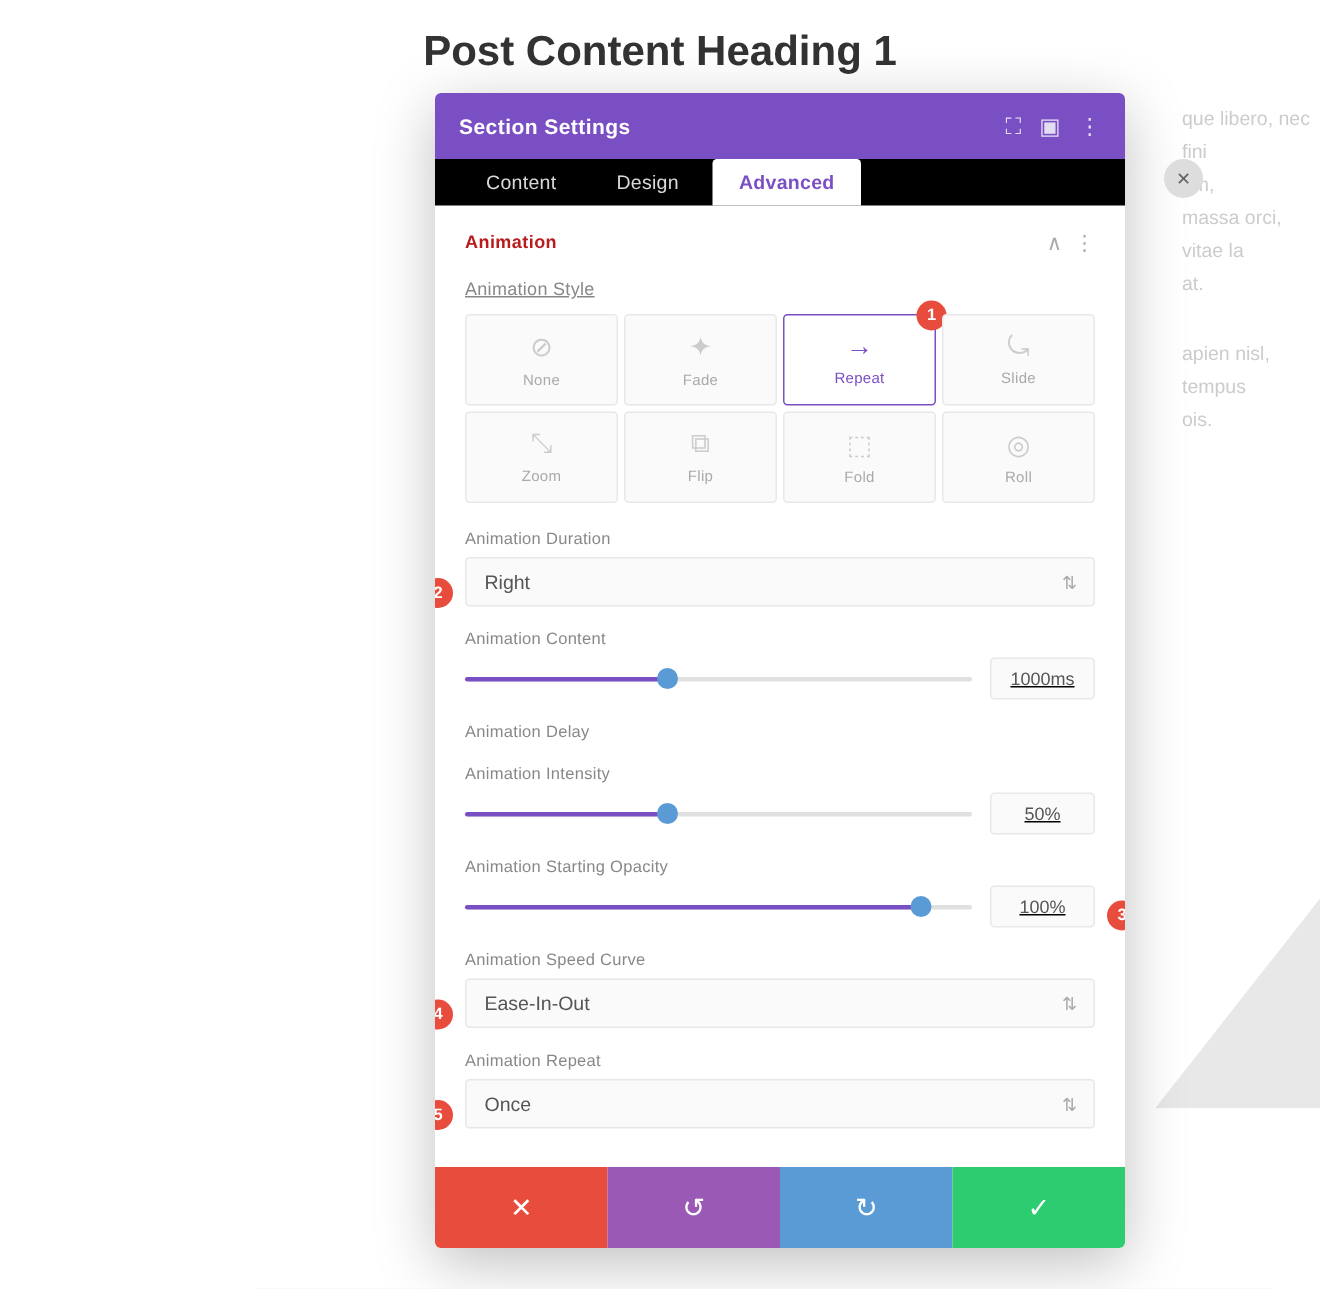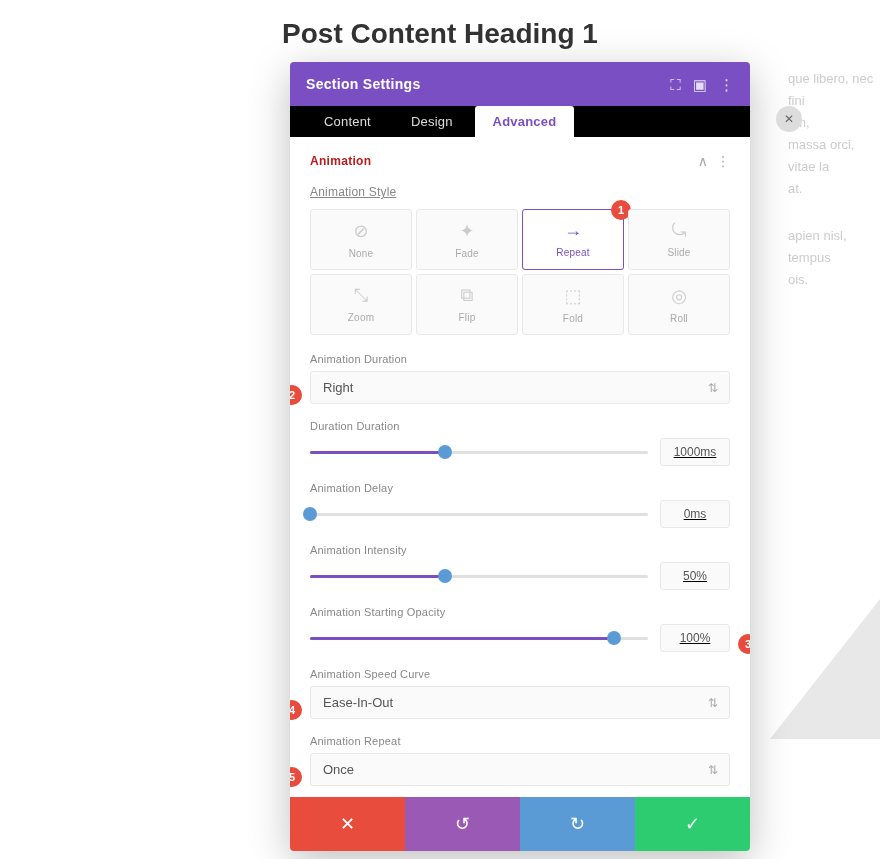--- a/index.html
+++ b/index.html
@@ -465,43 +465,34 @@
           <option>Bottom</option>
           <option>Left</option>
           <option selected="">Right</option>
           <option>Center</option>
         </select>
         <span class="select-arrow">⇅</span>
       </div>
     </div>
 
     <div class="form-row">
-      <div class="form-label">Duration Duration</div>
+      <div class="form-label">Animation Content</div>
       <div class="slider-row">
         <div class="slider-wrap">
           <div class="slider-track">
             <div class="slider-fill" style="width: 40%;"></div>
             <div class="slider-thumb" style="left: 40%;"></div>
           </div>
         </div>
         <div class="slider-value-box">1000ms</div>
       </div>
     </div>
 
     <div class="form-row">
       <div class="form-label">Animation Delay</div>
-      <div class="slider-row">
-        <div class="slider-wrap">
-          <div class="slider-track">
-            <div class="slider-fill" style="width: 0%;"></div>
-            <div class="slider-thumb" style="left: 0%;"></div>
-          </div>
-        </div>
-        <div class="slider-value-box">0ms</div>
-      </div>
     </div>
 
     <div class="form-row">
       <div class="form-label">Animation Intensity</div>
       <div class="slider-row">
         <div class="slider-wrap">
           <div class="slider-track">
             <div class="slider-fill" style="width: 40%;"></div>
             <div class="slider-thumb" style="left: 40%;"></div>
           </div>

